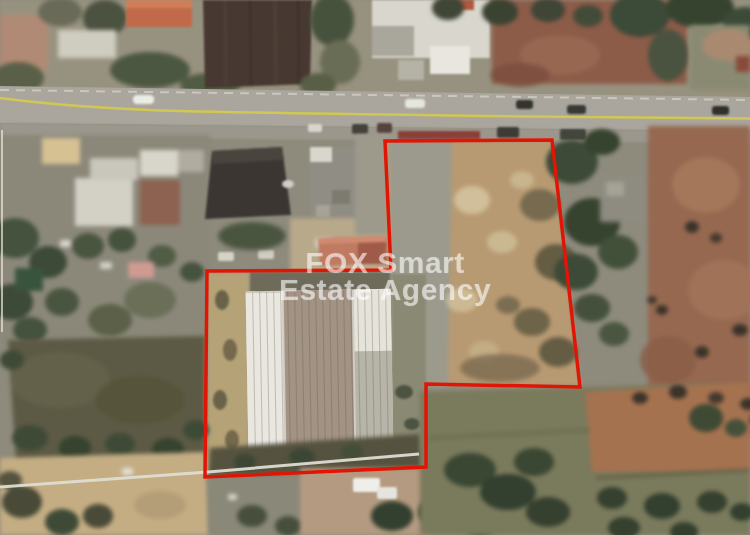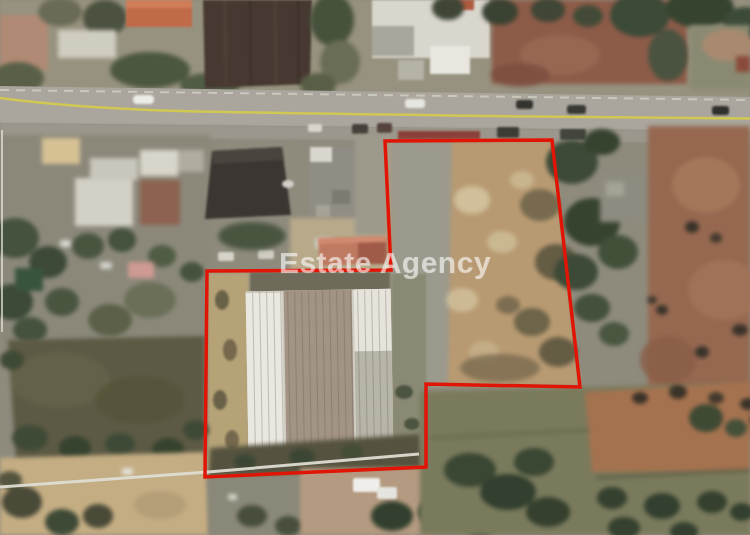--- a/index.html
+++ b/index.html
@@ -319,15 +319,16 @@
     </g>
   </g>
 
   <polyline class="wall-line" points="0,487 208,472 419,454"></polyline>
   <polyline class="edge-line" points="2,130 2,332"></polyline>
 
   <polygon class="boundary" points="385,141 552,140 580,387 426,384 426,467 205,477 207,271 391,270"></polygon>
 </svg>
 
   <div id="watermark">
+    <div>FOX Smart</div>
     <div>Estate Agency</div>
   </div>
 </div>
 
 </body></html>

